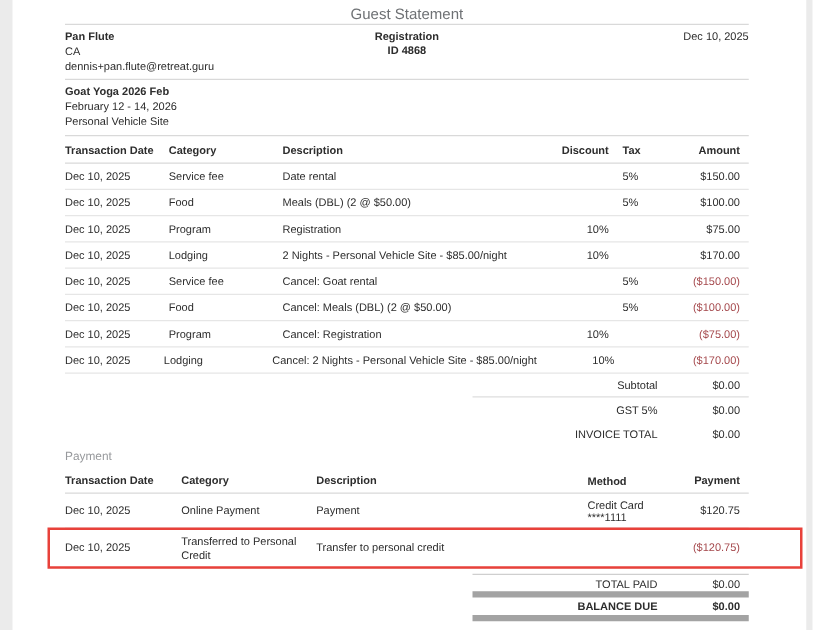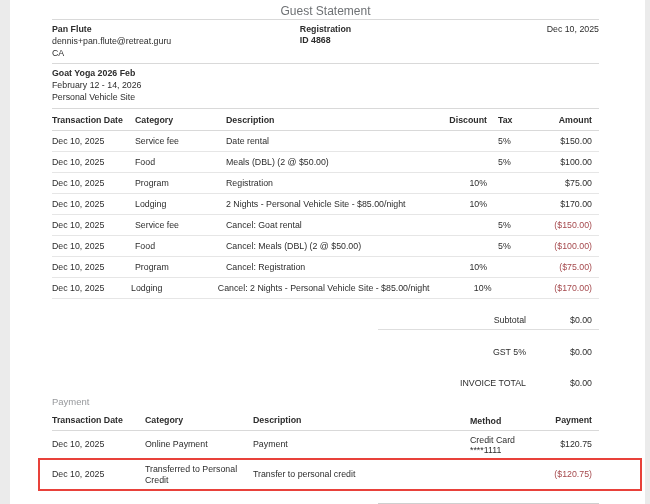--- a/index.html
+++ b/index.html
@@ -21,38 +21,38 @@
     padding-top:4px; height:19px;
     text-align:center; font-size:12px; font-weight:400; color:#6e7174;
   }
   .rule { border-bottom:1px solid #d9d9d9; }
   .b { font-weight:bold; }
   
   .info-row { display:flex; align-items:flex-start; padding:4px 0 3px 0;gap:48px; }
   .info-row > div { line-height:11px; }
   .info-left { width:200px; }
   .info-left div { line-height:11px; padding-bottom:1px; }
-  .info-center { flex:1; text-align:left; }
+  .info-center { flex:1; text-align:center; }
   .info-right { width:200px; text-align:right; }
   .event-block { padding:4px 0 4px 0; }
   .event-block div { line-height:11px; padding-bottom:1px; }
   
   .t-row { display:flex; align-items:center; min-height:21px; }
   .t-head { min-height:22px; font-weight:bold; align-items:flex-end; padding-bottom:4px; border-bottom:1px solid #d9d9d9; }
   .t-body .t-row { border-bottom:1px solid #e6e6e6; }
   .cell { line-height:11px; }
   .c-date { width:83px; white-space:nowrap; }
   .c-cat  { width:91px; }
   .c-desc { flex:1; white-space:nowrap; }
   .c-disc { width:65px; text-align:right; white-space:nowrap; }
   .c-tax  { width:50px; padding-left:11px; white-space:nowrap; }
   .c-amt  { width:62px; text-align:right; padding-right:7px; white-space:nowrap; }
   .neg { color:var(--neg,#a5494d); }
   
-  .tot-row { display:flex; align-items:center; width:221px; margin-left:auto;margin-top:12px; }
+  .tot-row { display:flex; align-items:center; width:221px; margin-left:auto; }
   .tot-label { flex:1; text-align:right; }
   .tot-value { width:73px; text-align:right; padding-right:7px; }
   .tot-sub { height:19px; border-bottom:1px solid #dedede; }
   .tot-plain { height:19px; }
   
   .pay-heading { margin-top:4px; line-height:12px; color:#97999c; font-size:9.5px; }
   .p-head { min-height:23px; font-weight:bold; align-items:flex-end; padding-bottom:4px; border-bottom:1px solid #d9d9d9; }
   .p-date { width:93px; white-space:nowrap; }
   .p-cat  { width:108px; padding-right:6px; }
   .p-desc { flex:1; white-space:nowrap; }
@@ -74,22 +74,22 @@
 
 <div class="page">
   <div class="content">
 
     <div class="title">Guest Statement</div>
     <div class="rule"></div>
 
     <div class="info-row">
       <div class="info-left">
         <div class="b">Pan Flute</div>
+        <div>CA</div>
         <div>dennis+pan.flute@retreat.guru</div>
-        <div>CA</div>
       </div>
       <div class="info-center b">Registration ID 4868</div>
       <div class="info-right">Dec 10, 2025</div>
     </div>
     <div class="rule"></div>
 
     <div class="event-block">
       <div class="b">Goat Yoga 2026 Feb</div>
       <div>February 12 - 14, 2026</div>
       <div>Personal Vehicle Site</div>

